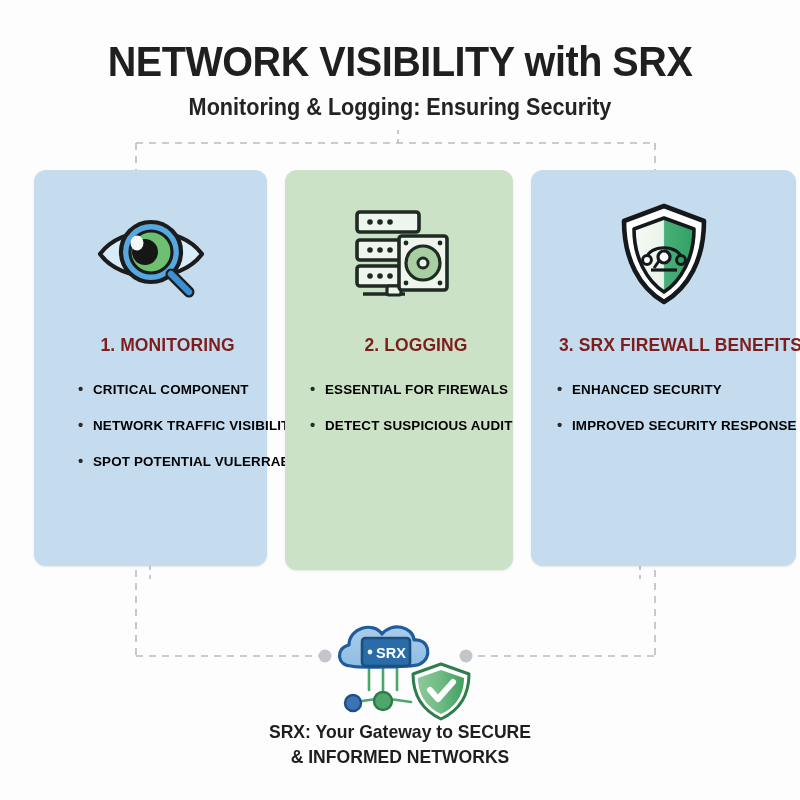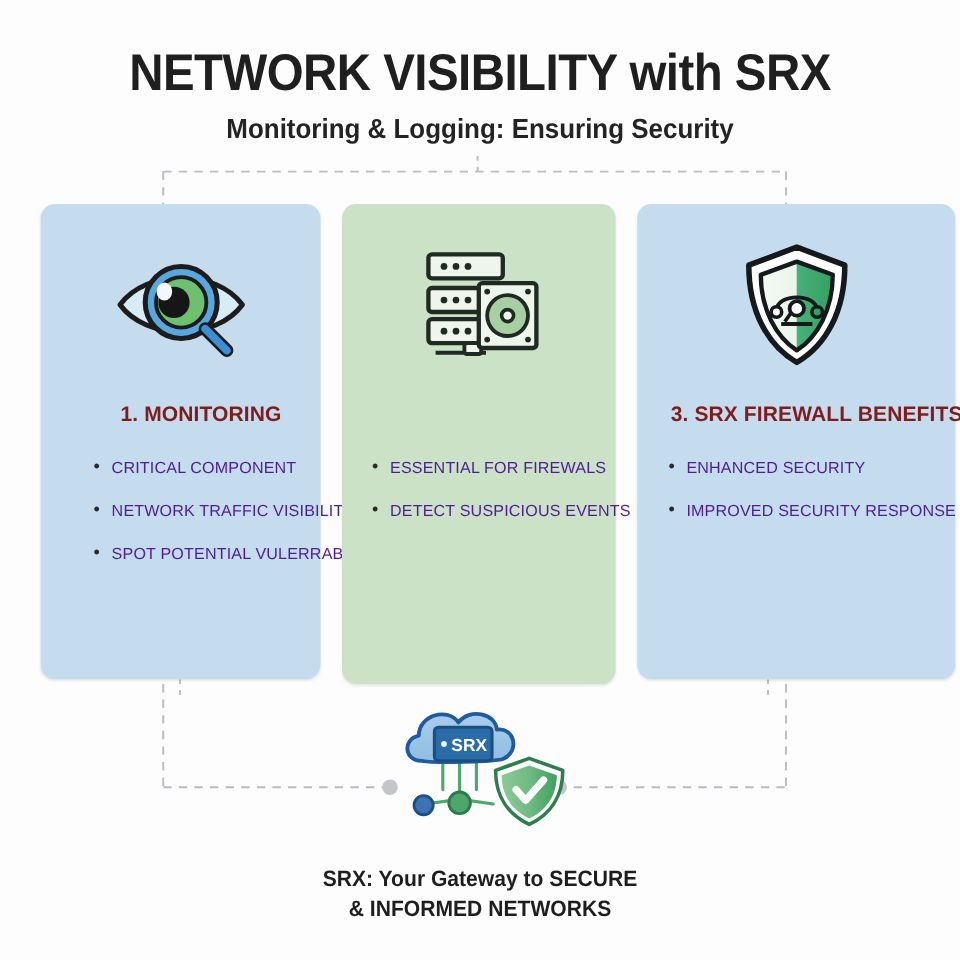--- a/index.html
+++ b/index.html
@@ -108,22 +108,22 @@
     left: 0;
     width: 100%;
     margin: 0;
     padding: 0;
     list-style: none;
   }
   .bullet-item {
     position: relative;
     font-size: 13.4px;
     line-height: 16px;
-    font-weight: 400;
-    color: #4c1d95;
+    font-weight: 700;
+    color: #000000;
     font-family: "Liberation Sans Narrow", "Liberation Sans", sans-serif;
     letter-spacing: 0.15px;
     padding-left: 15px;
     margin-bottom: 20px;
     white-space: nowrap;
   }
   .bullet-item::before {
     content: "\2022";
     position: absolute;
     left: 0;
@@ -132,21 +132,21 @@
     color: #2a2a2a;
   }
   .list-1 { padding-left: 44px; }
   .list-2 { padding-left: 25px; }
   .list-3 { padding-left: 26px; }
 
   
   .bottom-graphic {
     position: absolute;
     left: 325px;
-    top: 580px;
+    top: 612px;
     width: 160px;
     height: 112px;
   }
   .caption {
     position: absolute;
     left: 0;
     top: 719px;
     width: 800px;
     text-align: center;
     font-size: 18.5px;
@@ -240,23 +240,24 @@
         <circle cx="80" cy="57" r="17" fill="#a8cfa2" stroke="#1e2a22" stroke-width="3.2"></circle>
         <circle cx="80" cy="57" r="5" fill="#eef5ec" stroke="#1e2a22" stroke-width="3"></circle>
         <g fill="#1e2a22">
           <circle cx="63" cy="37" r="2.4"></circle>
             <circle cx="97" cy="37" r="2.4"></circle>
           <circle cx="63" cy="77" r="2.4"></circle>
             <circle cx="97" cy="77" r="2.4"></circle>
         </g>
       </svg>
     </div>
+    <div class="card-heading">2. LOGGING</div>
     <ul class="bullet-list list-2">
       <li class="bullet-item">ESSENTIAL FOR FIREWALS</li>
-      <li class="bullet-item">DETECT SUSPICIOUS EVENTS</li>
+      <li class="bullet-item">DETECT SUSPICIOUS AUDIT</li>
     </ul>
   </div>
 
   <div class="card card-blue card-3">
     <div class="card-icon">
       <svg width="92" height="104" viewBox="0 0 92 104">
         <defs>
           <linearGradient id="shieldFill" x1="0" y1="0" x2="1" y2="0">
             <stop offset="0%" stop-color="#f4faf4"></stop>
             <stop offset="49%" stop-color="#eaf4ea"></stop>

